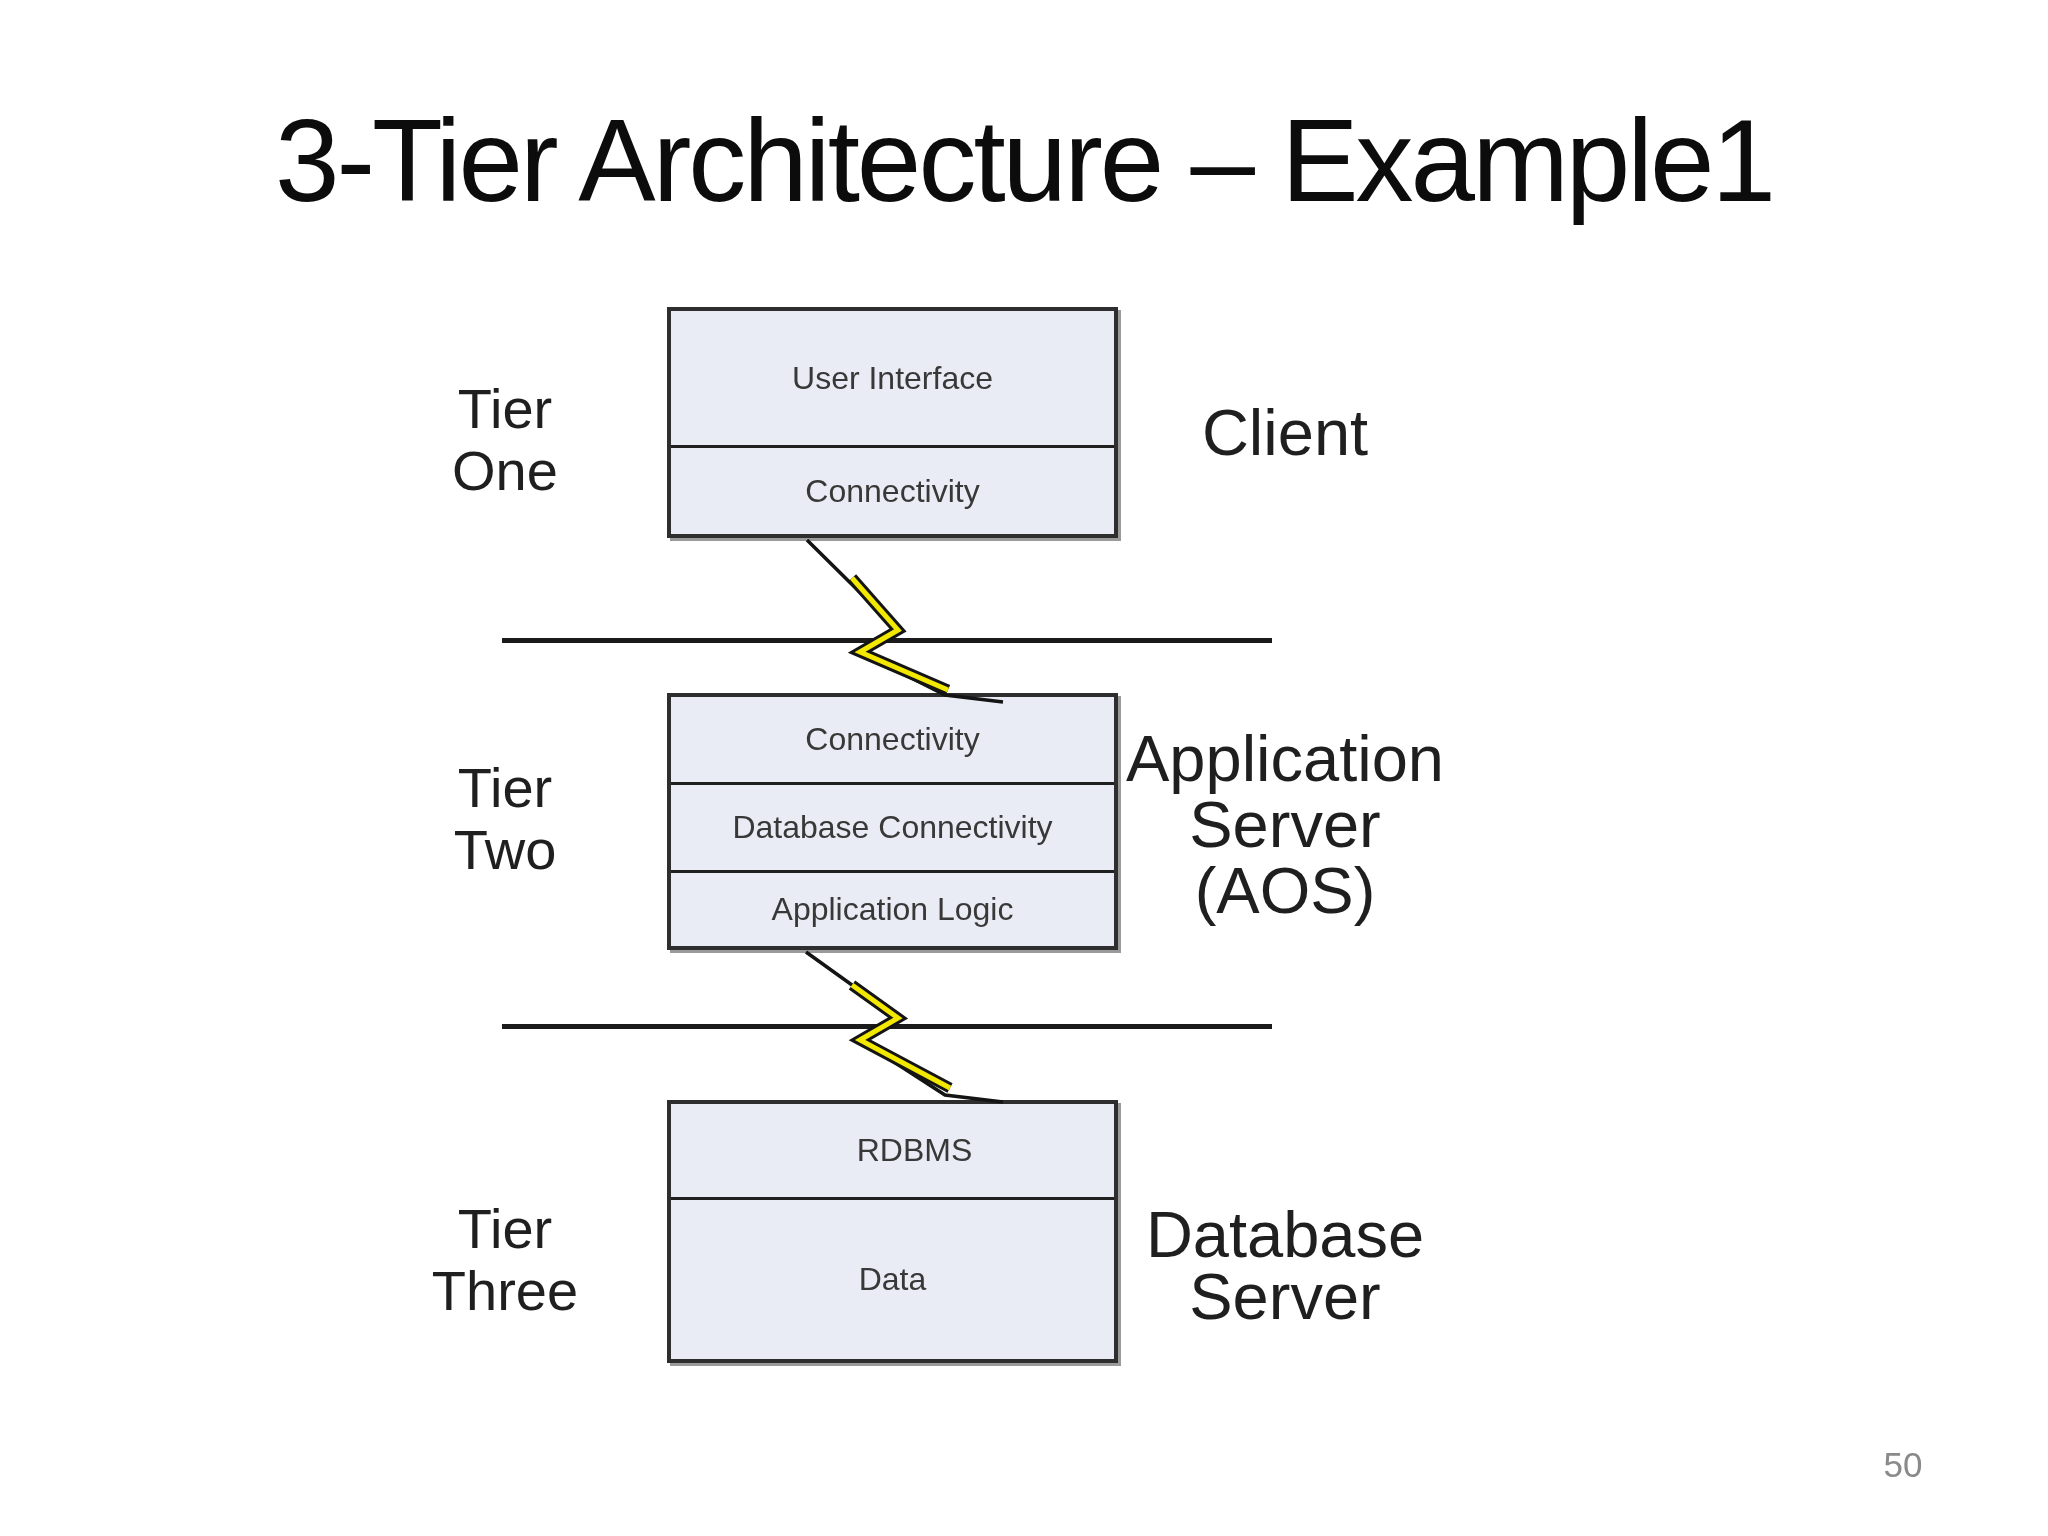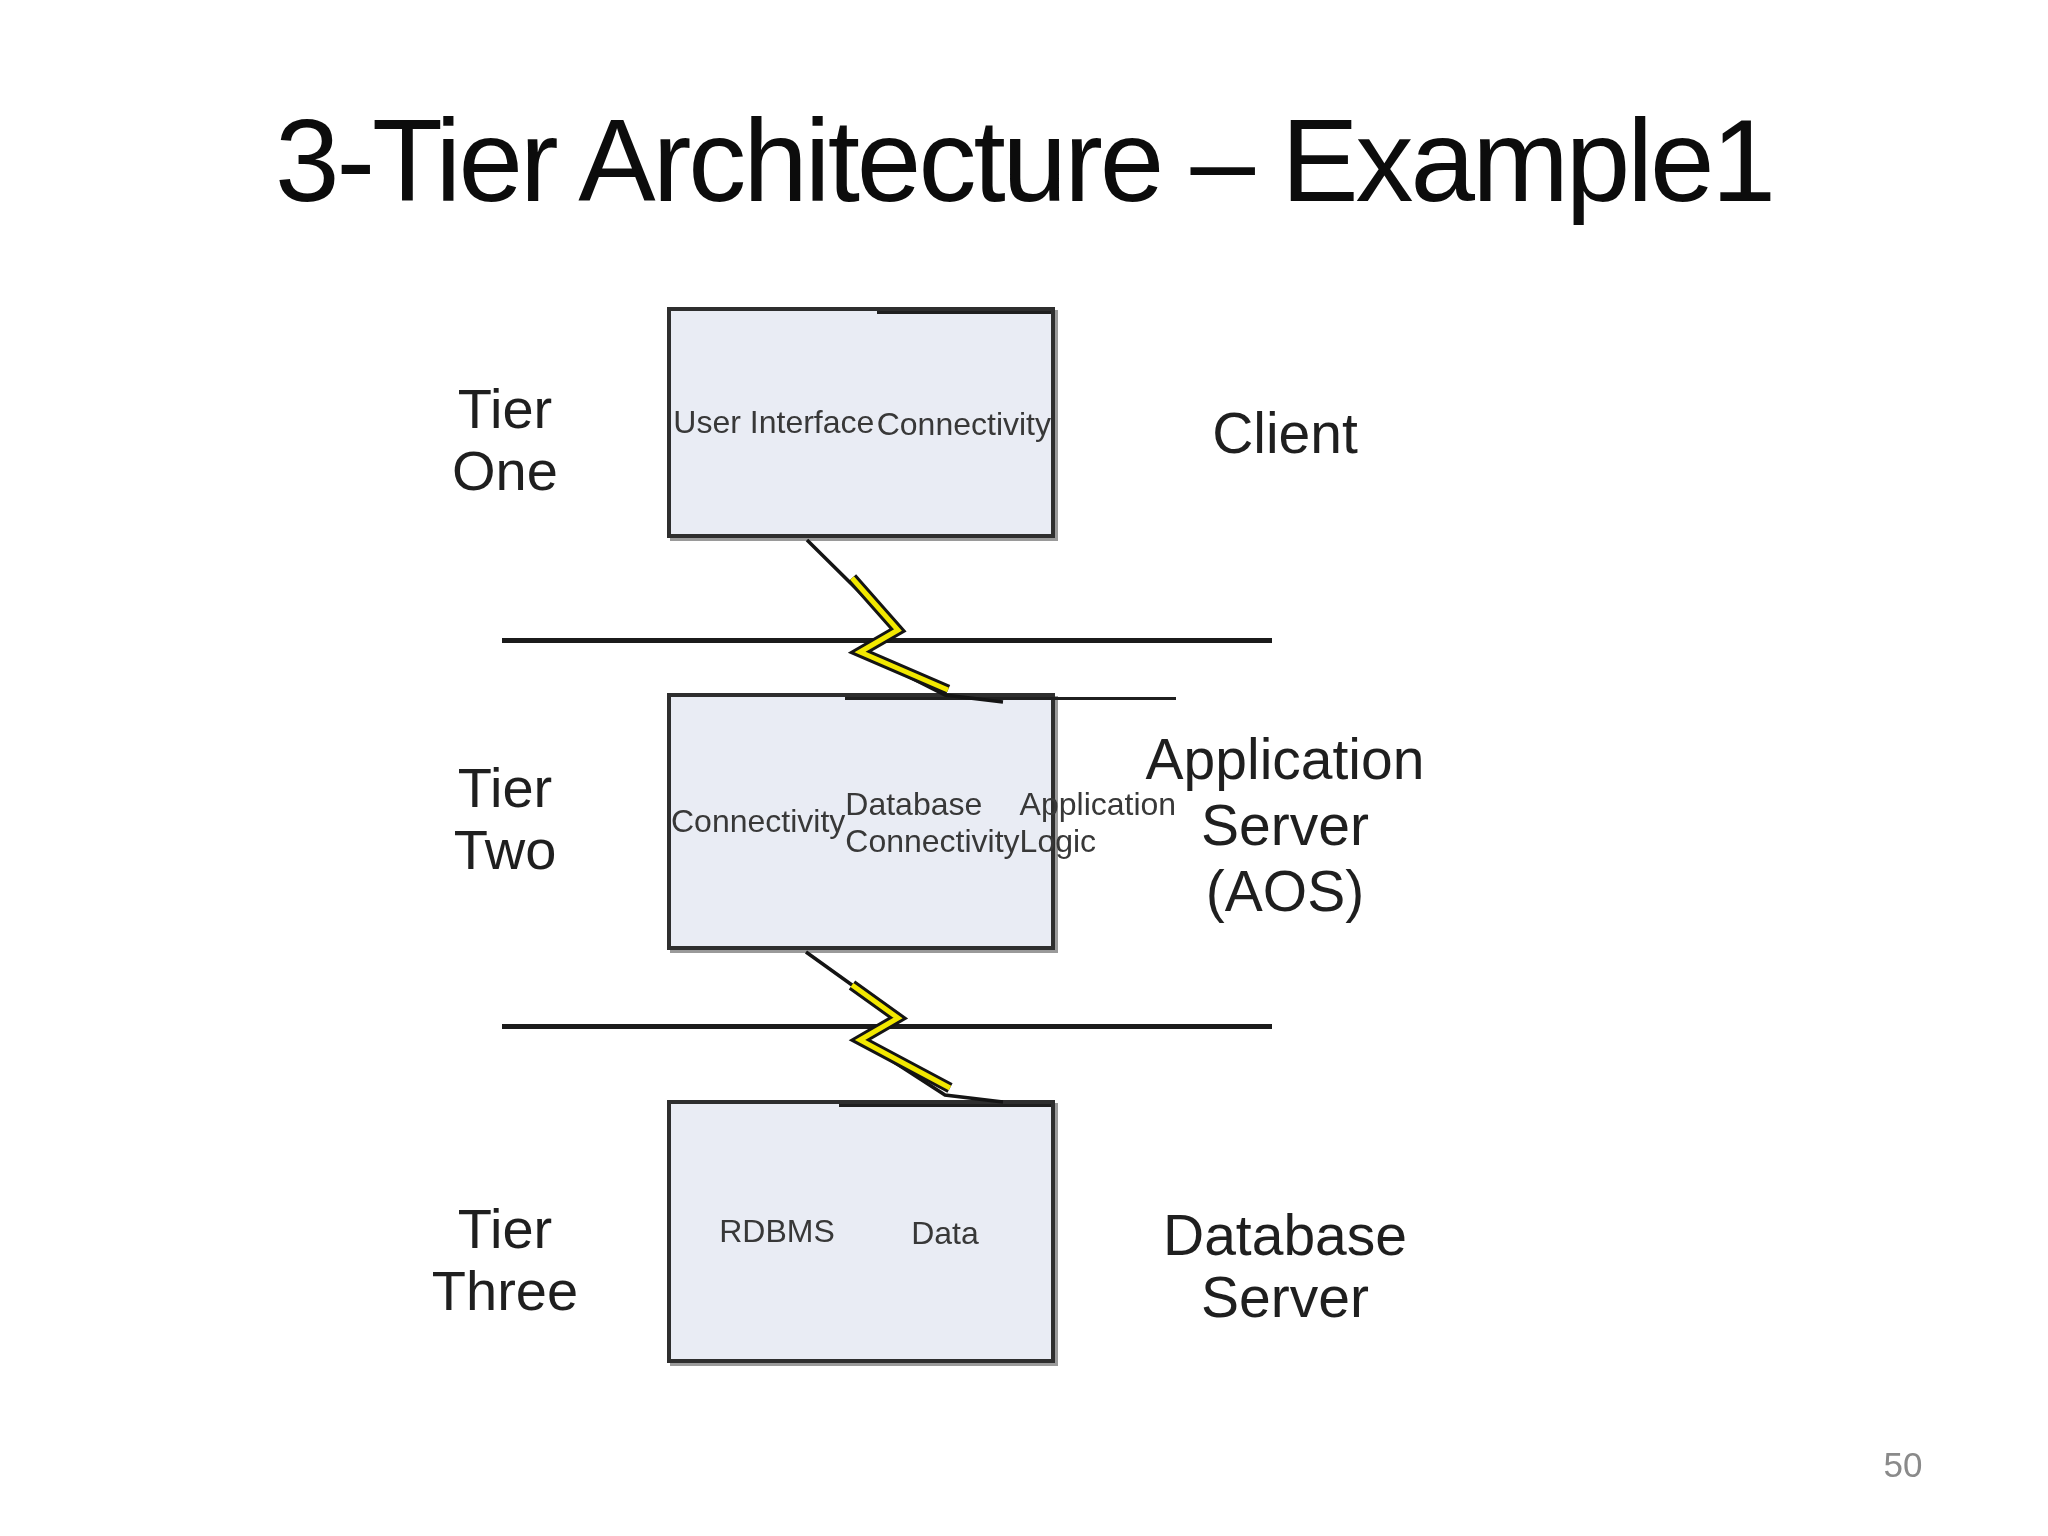--- a/index.html
+++ b/index.html
@@ -21,26 +21,26 @@
     font-size:116px;
     font-weight:400;
     letter-spacing:-3px;
     color:#0c0c0c;
     white-space:nowrap;
   }
 
   
   .tier-box{
     position:absolute;
-    left:667px;width:388px;
+    left:667px;width:451px;
     background:var(--box-fill,#e9ecf4);
     border:4px solid var(--box-border,#2e2e2e);
     box-shadow:3px 3px 0 #9a9a9a;
     box-sizing:border-box;
-    display:flex;flex-direction:row;
+    display:flex;flex-direction:column;
   }
   #box1{top:307px;height:231px;}
   #box2{top:693px;height:257px;}
   #box3{top:1100px;height:263px;}
 
   .cell{
     display:flex;align-items:center;justify-content:center;
     font-size:32px;color:#383838;
     flex:1 1 0;
     min-height:0;
@@ -61,21 +61,21 @@
     font-size:56px;line-height:62px;
     color:#1f1f1f;
   }
   #tier-label-1{top:378px;}
   #tier-label-2{top:757px;}
   #tier-label-3{top:1198px;}
 
   .side-label{
     position:absolute;left:1090px;width:390px;
     text-align:center;
-    font-size:57px;line-height:62px;
+    font-size:65px;line-height:62px;
     color:#1f1f1f;
   }
   #side-label-1{top:402px;}
   #side-label-2{top:726px;line-height:66px;}
   #side-label-3{top:1204px;}
 
   
   .sep{
     position:absolute;left:502px;width:770px;height:5px;
     background:var(--line-color,#1b1b1b);

